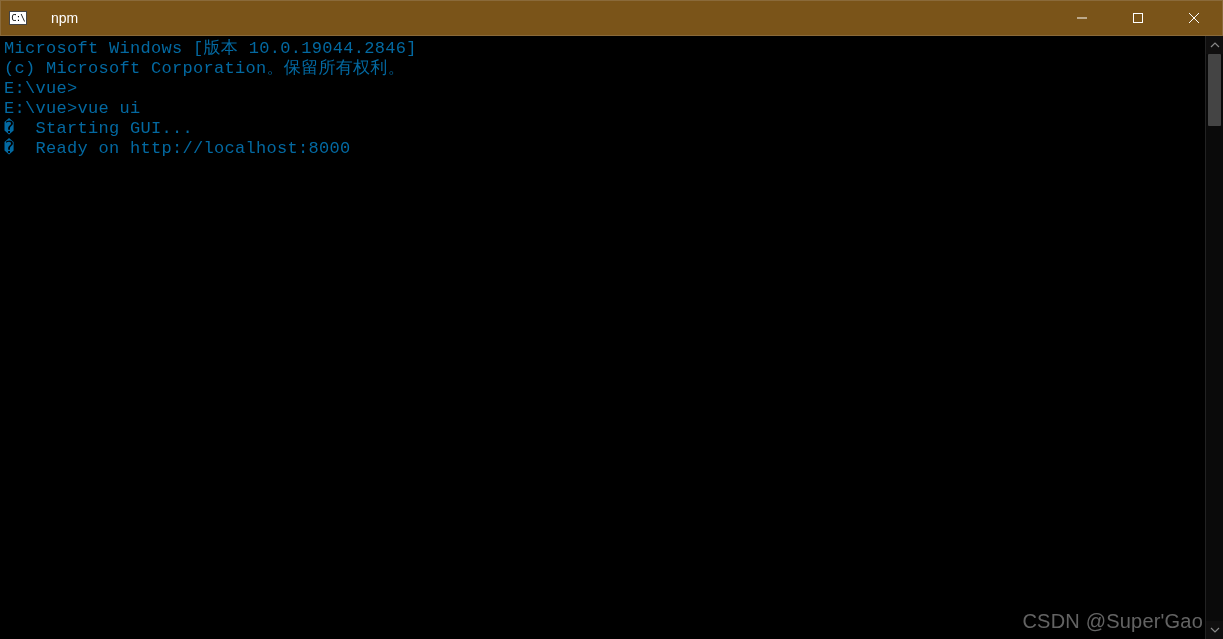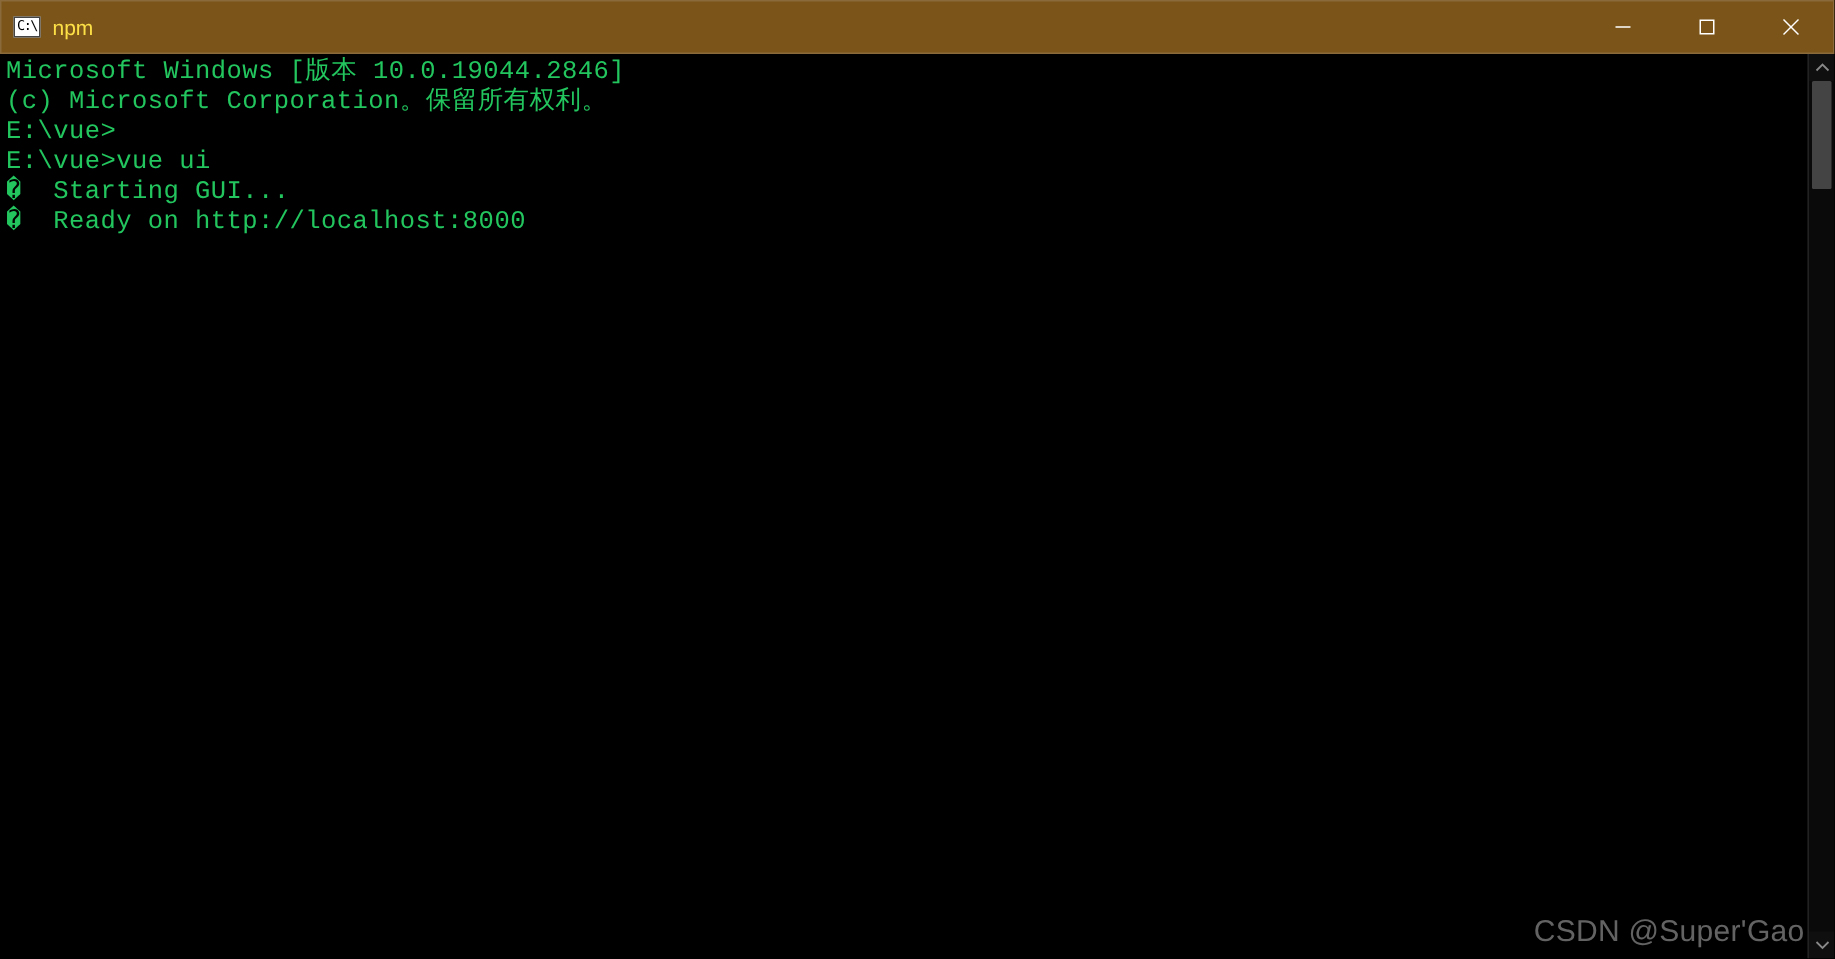--- a/index.html
+++ b/index.html
@@ -40,21 +40,22 @@
       justify-content: center;
       font-size: 9px;
       color: #000;
       font-family: monospace;
       line-height: 1;
       letter-spacing: -1px;
     }
     .title-text {
       font-size: 14px;
       font-family: 'Segoe UI', sans-serif;
-      color: #fde047;
+      color: #ffffff;
+      margin-left: 16px;
     }
     .titlebar-right {
       display: flex;
       height: 100%;
     }
     .titlebar-btn {
       width: 56px;
       height: 100%;
       display: flex;
       align-items: center;
@@ -68,21 +69,21 @@
     .terminal-area {
       position: relative;
       width: 100%;
       height: calc(100% - 36px);
       background: #000;
       display: flex;
     }
     .terminal-content {
       flex: 1;
       padding: 3px 4px;
-      color: #22c55e;
+      color: #0369a1;
       font-family: 'NSimSun', 'SimSun', Consolas, 'Courier New', monospace;
       font-size: 17px;
       line-height: 20px;
       white-space: pre;
       letter-spacing: 0.3px;
     }
     .scrollbar {
       width: 18px;
       height: 100%;
       background: #100f0f;

